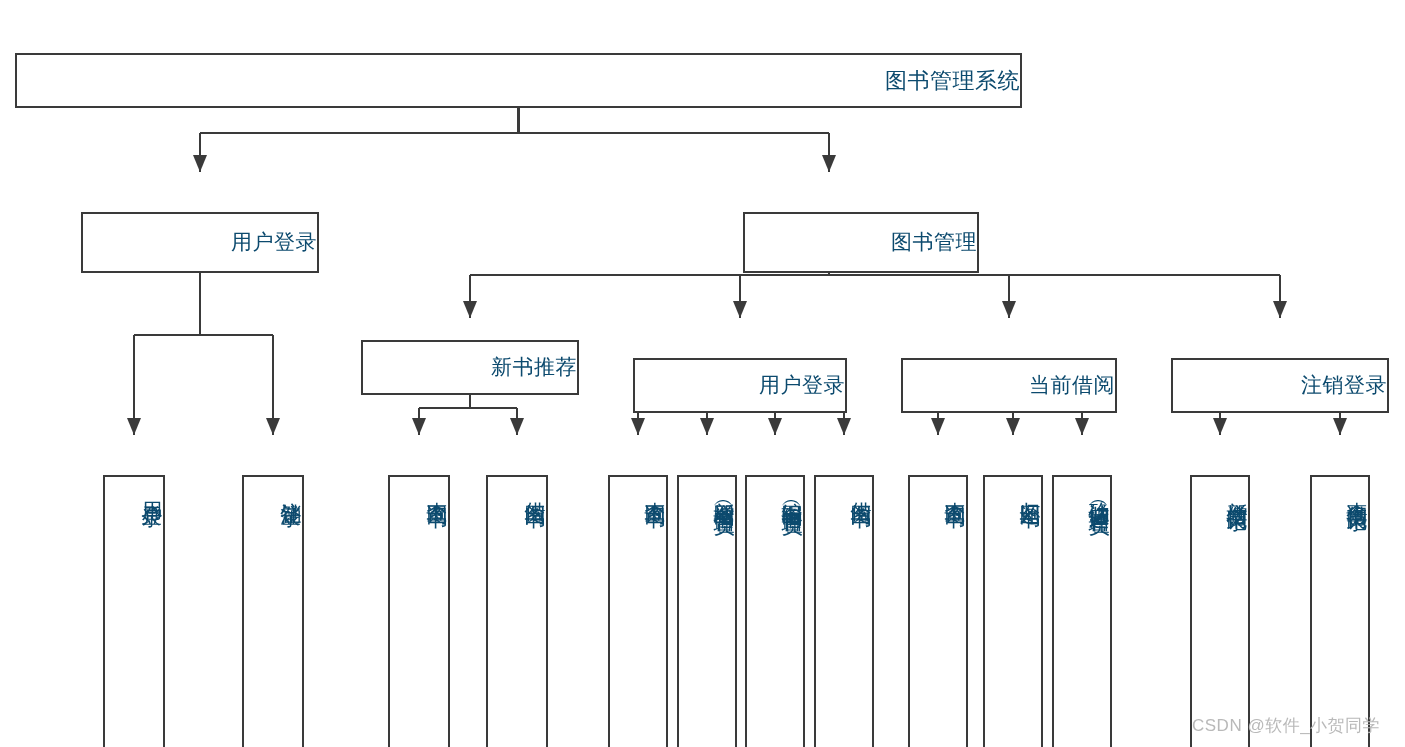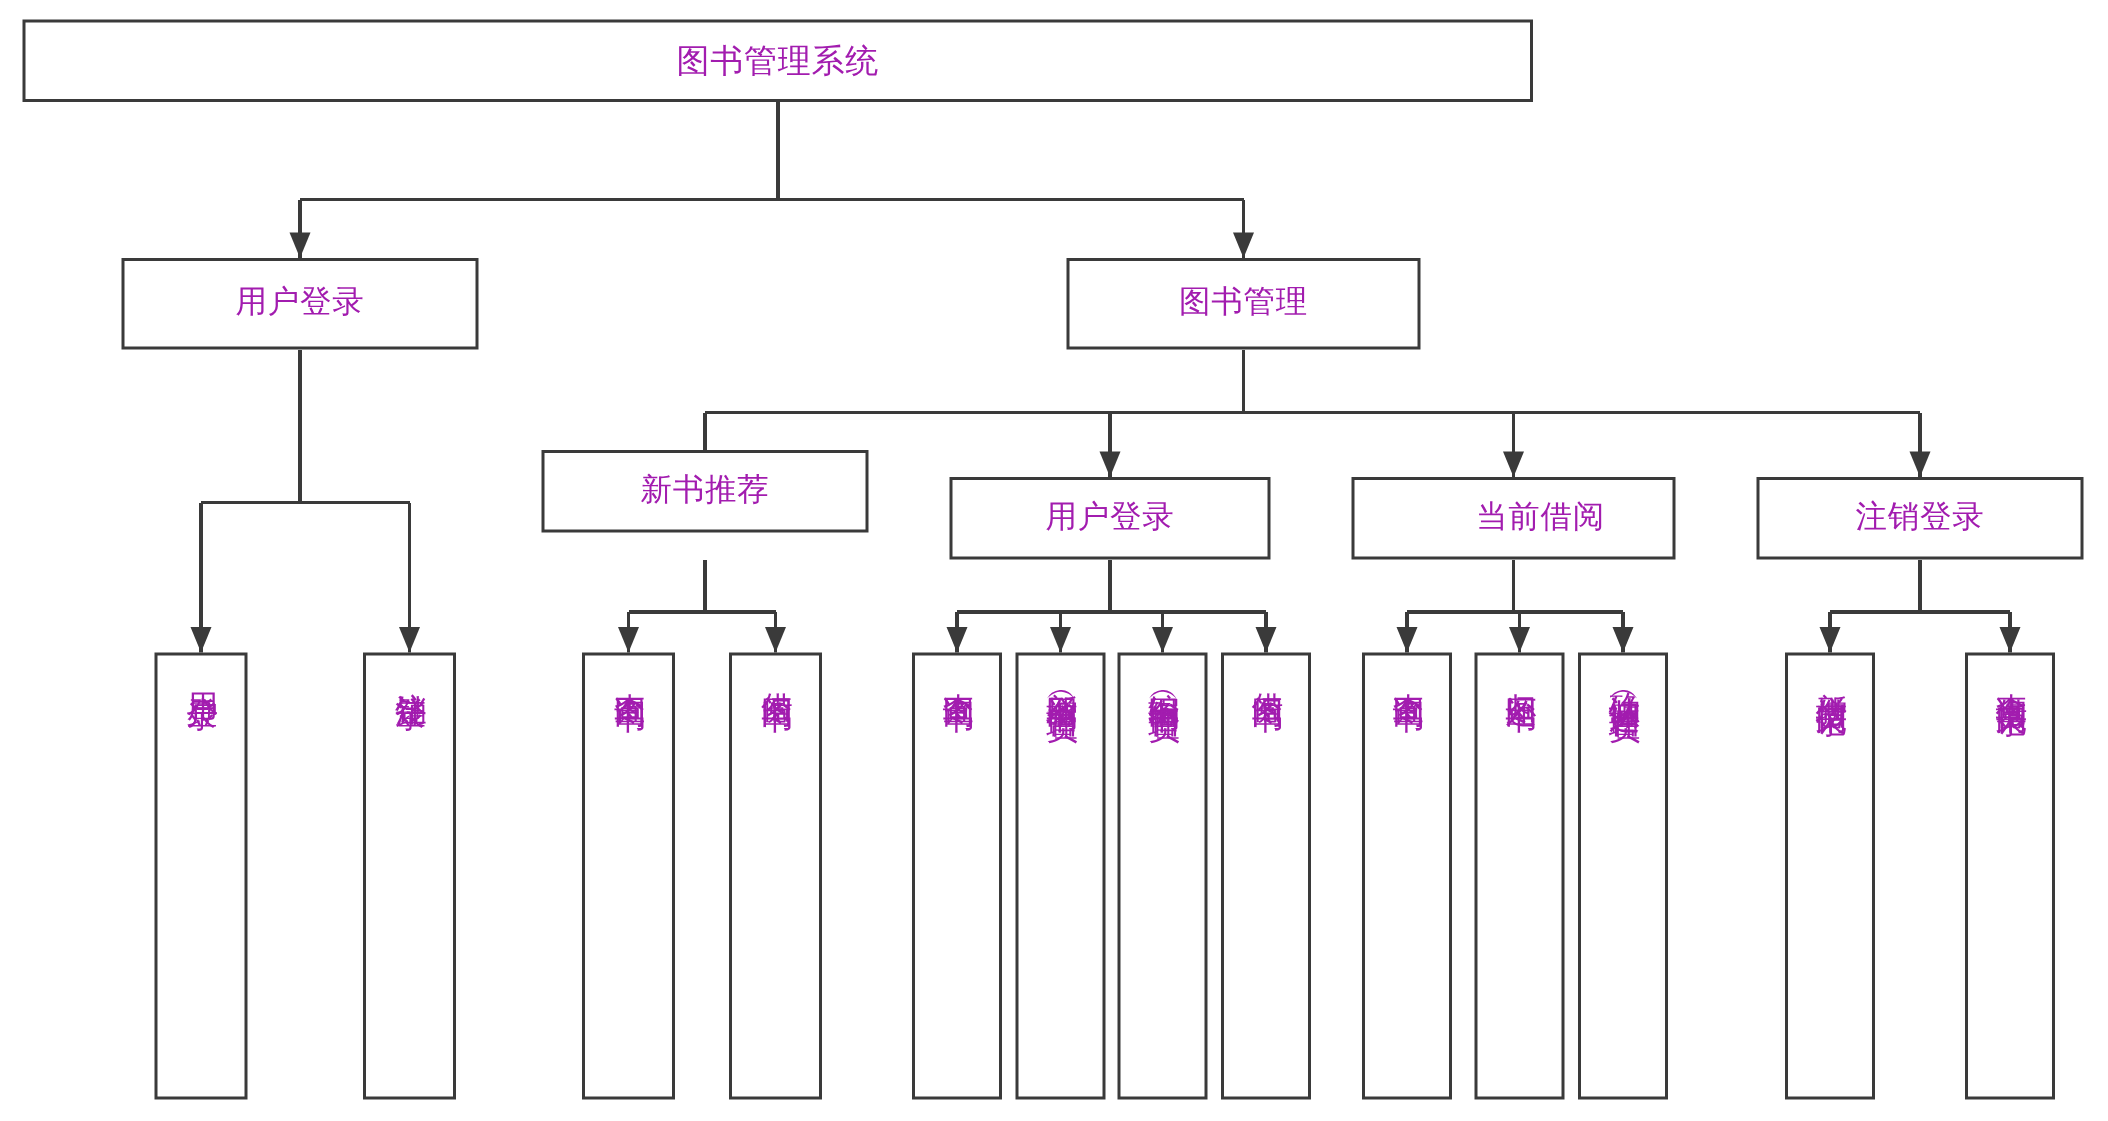--- a/index.html
+++ b/index.html
@@ -25,22 +25,23 @@
     height: 747px;
     pointer-events: none;
   }
   .node {
     position: absolute;
     box-sizing: border-box;
     background: #ffffff;
     border: 2px solid #3a3a3a;
     display: flex;
     align-items: center;
-    justify-content: center;
-    color: #a21caf;
+    justify-content: flex-end;
+    color: #0c4a6e;
+    margin-top: 40px;
   }
   .node .label {
     display: block;
     text-align: center;
     line-height: 1.15;
     white-space: nowrap;
   }
   .node.horizontal .label {
     font-size: 21px;
     letter-spacing: 0.5px;
@@ -126,21 +127,21 @@
       <line x1="1340" y1="408" x2="1340" y2="435" stroke="#3a3a3a" stroke-width="2.5" shape-rendering="crispEdges"></line>
       <polygon points="1333,418 1347,418 1340,435" fill="#3a3a3a"></polygon>
     </svg>
   <div id="nodes-layer">
       <div class="node horizontal root" style="left: 15px; top: 13px; width: 1007px; height: 55px;">
         <span class="label">图书管理系统</span>
       </div>
       <div class="node horizontal" style="left: 81px; top: 172px; width: 238px; height: 61px;">
         <span class="label">用户登录</span>
       </div>
-      <div class="node horizontal" style="left: 711px; top: 172px; width: 236px; height: 61px;">
+      <div class="node horizontal" style="left: 743px; top: 172px; width: 236px; height: 61px;">
         <span class="label">图书管理</span>
       </div>
       <div class="node horizontal" style="left: 361px; top: 300px; width: 218px; height: 55px;">
         <span class="label">新书推荐</span>
       </div>
       <div class="node horizontal" style="left: 633px; top: 318px; width: 214px; height: 55px;">
         <span class="label">用户登录</span>
       </div>
       <div class="node horizontal" style="left: 901px; top: 318px; width: 216px; height: 55px; padding-left: 36px;">
         <span class="label">当前借阅</span>
@@ -181,13 +182,14 @@
       <div class="node vertical" style="left: 1052px; top: 435px; width: 60px; height: 298px;">
         <span class="label">确认归还（管理员）</span>
       </div>
       <div class="node vertical" style="left: 1190px; top: 435px; width: 60px; height: 298px;">
         <span class="label">新增借阅记录</span>
       </div>
       <div class="node vertical" style="left: 1310px; top: 435px; width: 60px; height: 298px;">
         <span class="label">查询借阅记录</span>
       </div>
     </div>
+  <div class="watermark" style="left: 1192px; top: 714px;">CSDN @软件_小贺同学</div>
 </div>
 
 </body></html>

